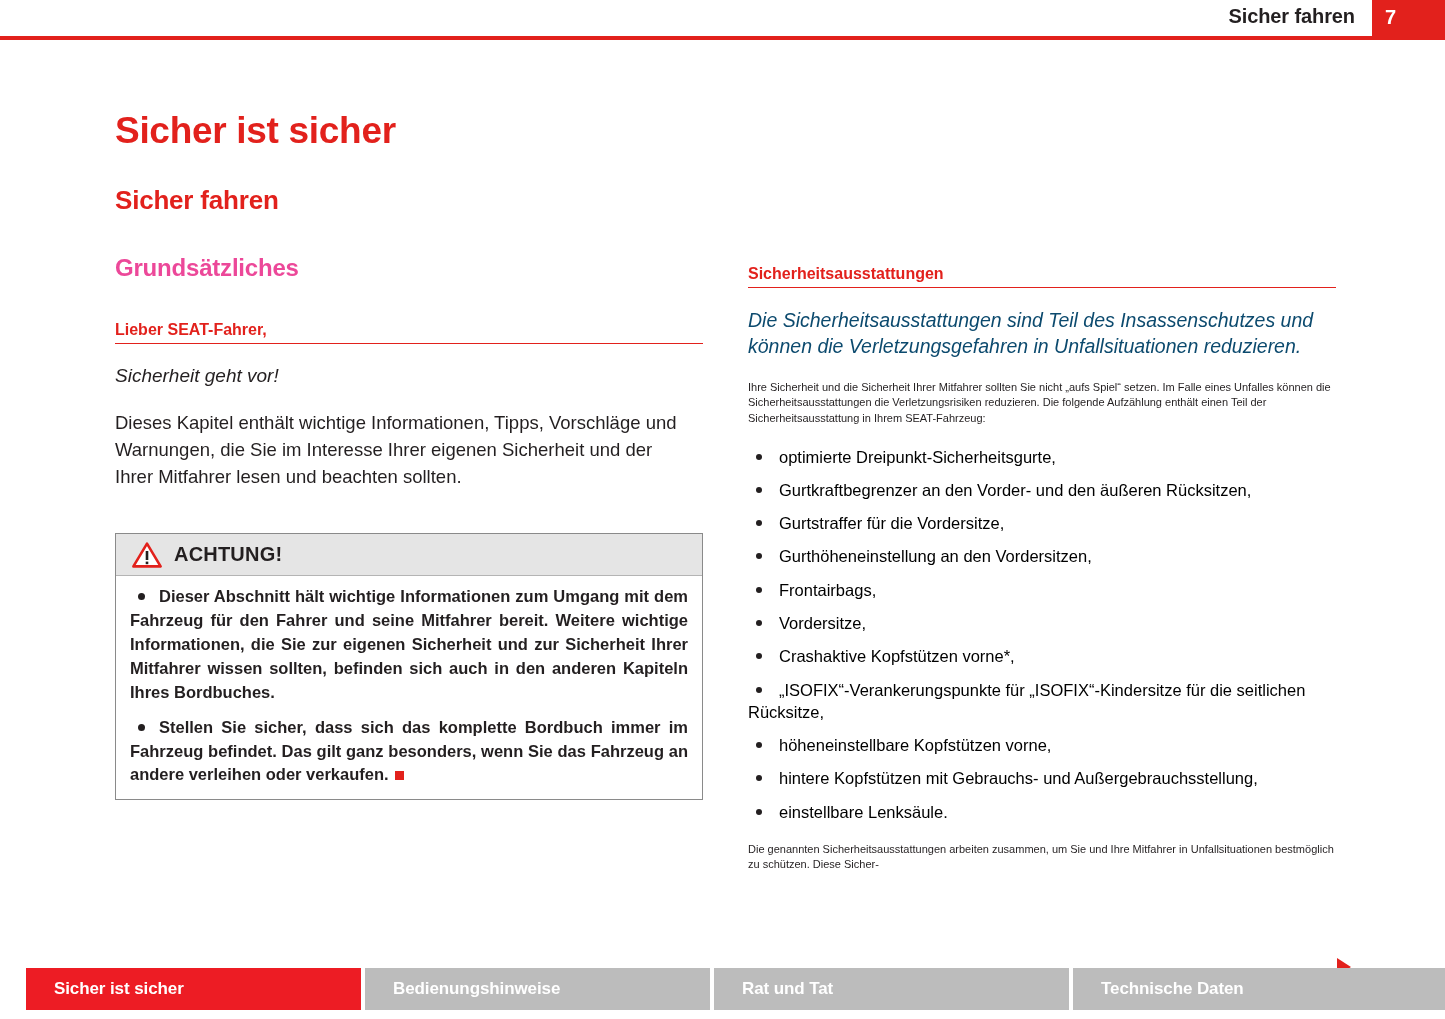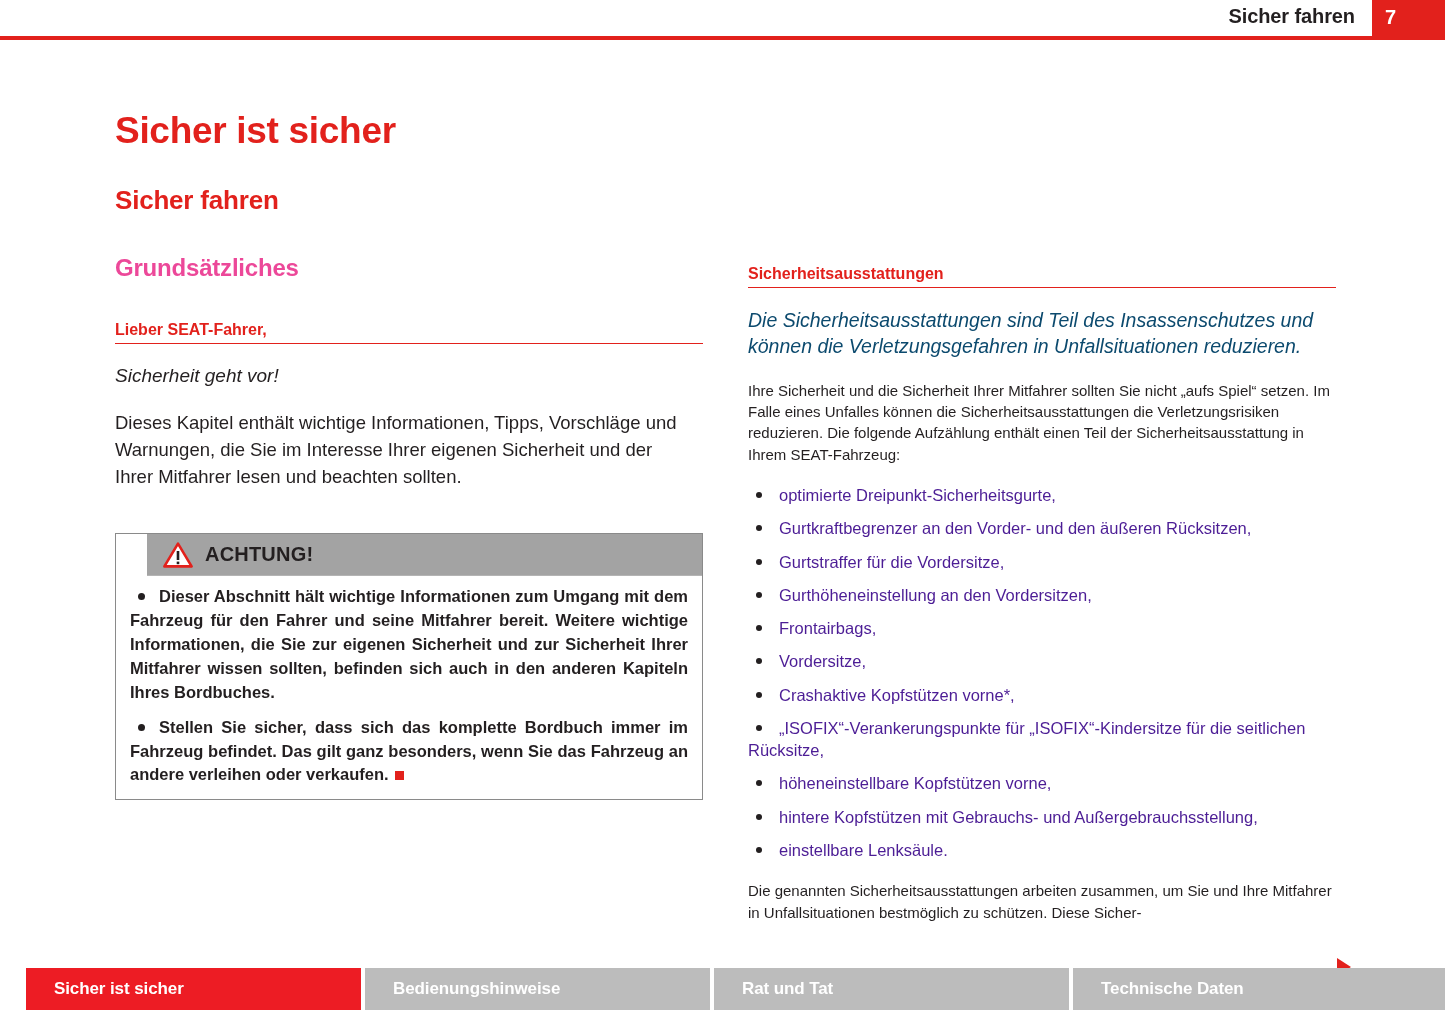--- a/index.html
+++ b/index.html
@@ -125,45 +125,44 @@
     line-height: 1.34;
     margin: 0;
   }
   .body-text {
     font-size: 18.5px;
     color: #231f20;
     line-height: 1.45;
     margin: 0;
   }
   .body-text-sm {
-    font-size: 15px;
+    font-size: 11px;
     color: #231f20;
     line-height: 1.42;
     margin: 0;
   }
 
   
   #warning-box {
     position: absolute;
     left: 115px;
     top: 493px;
     width: 588px;
     border: 1px solid #8a8a8a;
     background: #ffffff;
     box-sizing: border-box;
   }
   #warning-head {
-    background: #a3a3a3;
+    background: #e5e5e5;
     border-bottom: 1px solid #b4b4b4;
     height: 42px;
     display: flex;
     align-items: center;
     padding-left: 16px;
     box-sizing: border-box;
-    margin-left: 31px;
   }
   #warning-icon {
     width: 30px;
     height: 26px;
     flex: 0 0 auto;
     margin-right: 12px;
   }
   #warning-title {
     font-size: 20px;
     font-weight: bold;
@@ -200,21 +199,21 @@
 
   
   ul.feature-list {
     list-style: none;
     margin: 0;
     padding: 0;
   }
   ul.feature-list li {
     position: relative;
     font-size: 16.5px;
-    color: #4c1d95;
+    color: #000000;
     line-height: 1.35;
     margin-bottom: 11px;
     padding-left: 0;
   }
   .li-bullet {
     display: inline-block;
     width: 6px; height: 6px;
     border-radius: 50%;
     background: #231f20;
     margin: 0 17px 0 8px;

